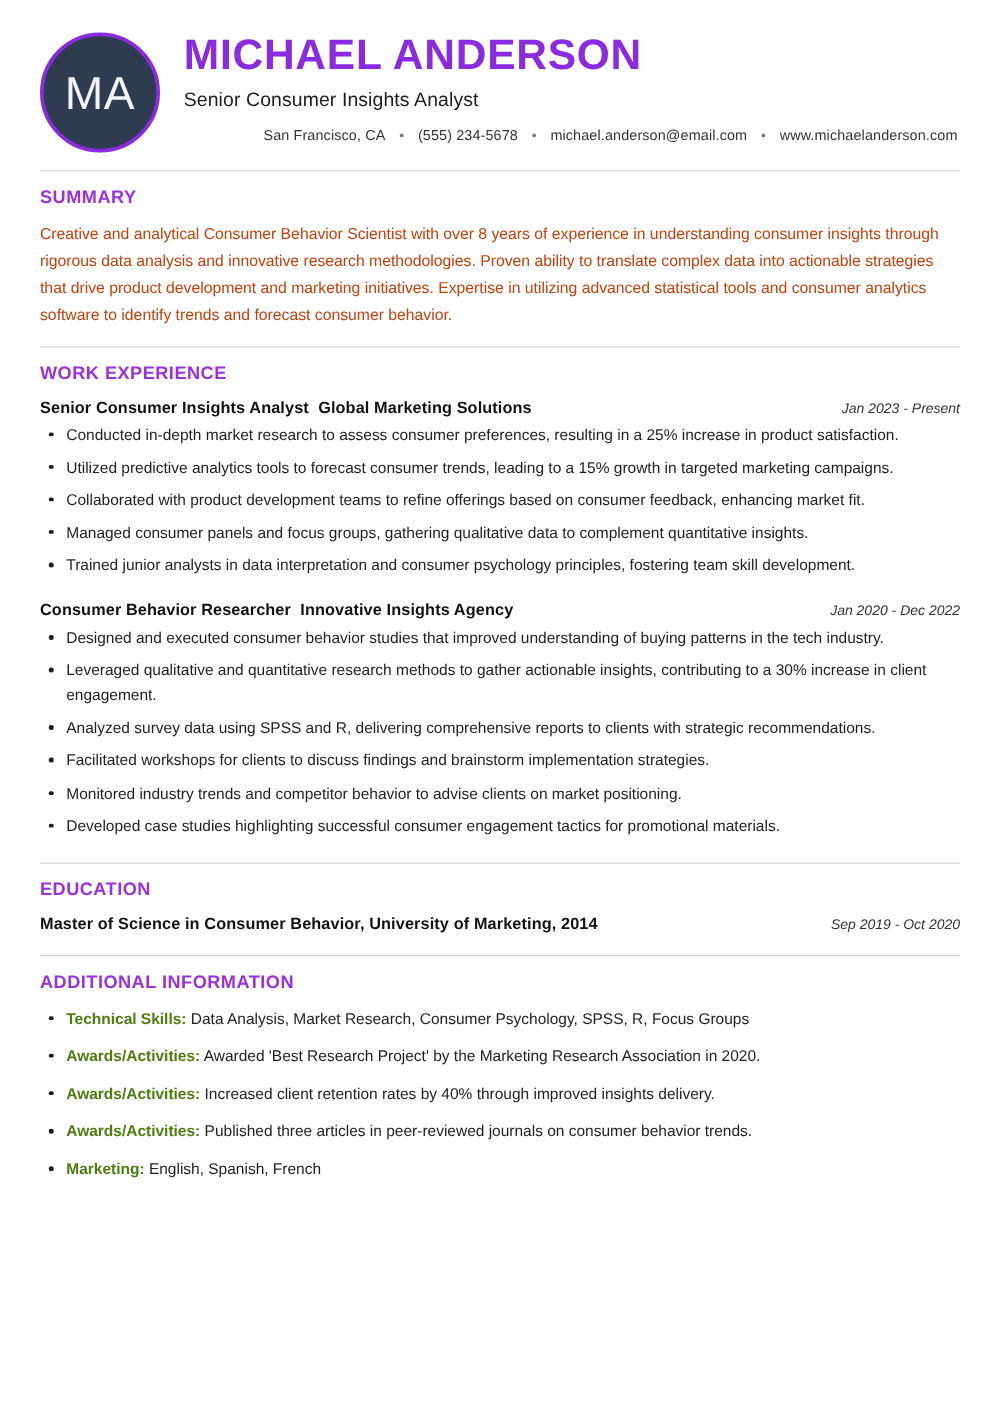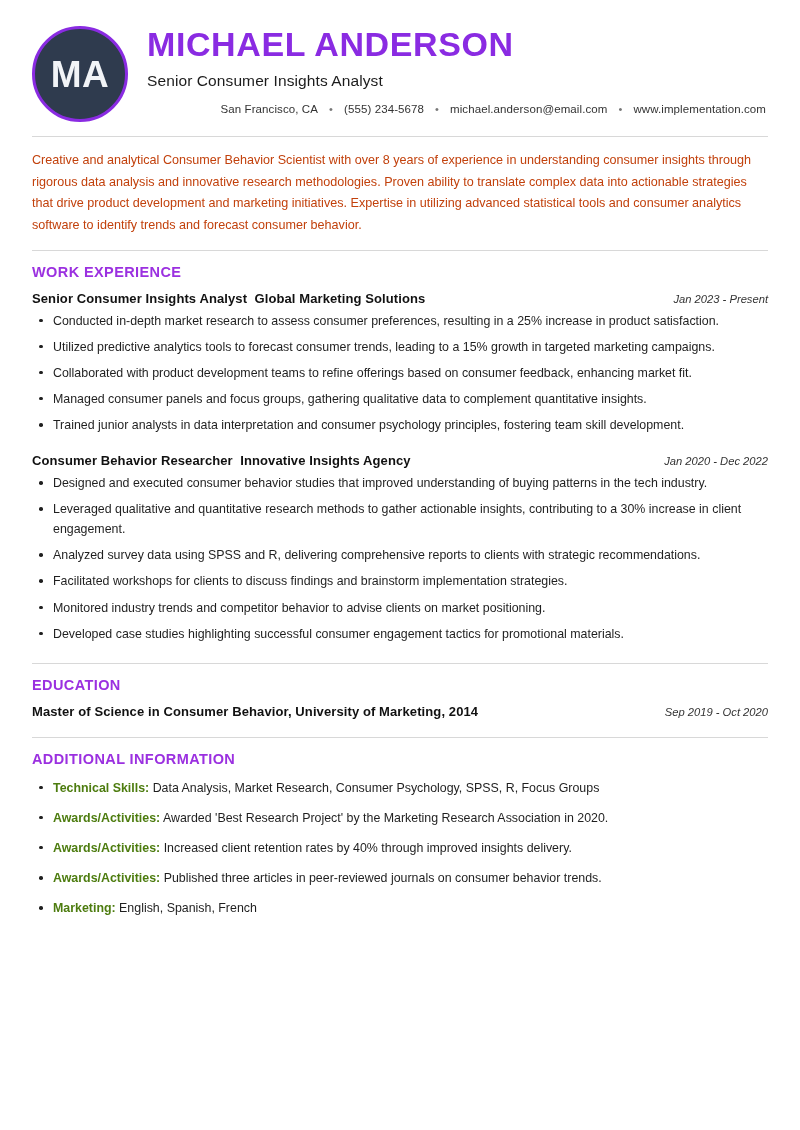--- a/index.html
+++ b/index.html
@@ -37,21 +37,21 @@
     border: 3px solid #8a2be2;
     box-sizing: border-box;
     display: flex;
     align-items: center;
     justify-content: center;
     margin-top: 2px;
   }
   .avatar-initials {
     color: #f2f4f7;
     font-size: 37px;
-    font-weight: 700;
+    font-weight: 400;
     letter-spacing: 0.5px;
     line-height: 1;
   }
   .header-text {
     flex: 1;
     padding-left: 19px;
     padding-top: 2px;
   }
   .full-name {
     color: #8a2be2;
@@ -196,27 +196,28 @@
     <div class="header-text">
       <h1 class="full-name">MICHAEL ANDERSON</h1>
       <div class="job-headline">Senior Consumer Insights Analyst</div>
       <div class="contact-row">
         <span class="contact-item">San Francisco, CA</span>
         <span class="contact-sep">•</span>
         <span class="contact-item">(555) 234-5678</span>
         <span class="contact-sep">•</span>
         <span class="contact-item">michael.anderson@email.com</span>
         <span class="contact-sep">•</span>
-        <span class="contact-item">www.implementation.com</span>
+        <span class="contact-item">www.michaelanderson.com</span>
       </div>
     </div>
   </div>
 
   <hr class="divider">
   <div class="section">
+    <h2 class="section-title">SUMMARY</h2>
     <div class="section-body">
       <p class="summary-text">Creative and analytical Consumer Behavior Scientist with over 8 years of experience in understanding consumer insights through rigorous data analysis and innovative research methodologies. Proven ability to translate complex data into actionable strategies that drive product development and marketing initiatives. Expertise in utilizing advanced statistical tools and consumer analytics software to identify trends and forecast consumer behavior.</p>
     </div>
   </div>
 
   <hr class="divider">
   <div class="section">
     <h2 class="section-title">WORK EXPERIENCE</h2>
     <div class="section-body">
 

